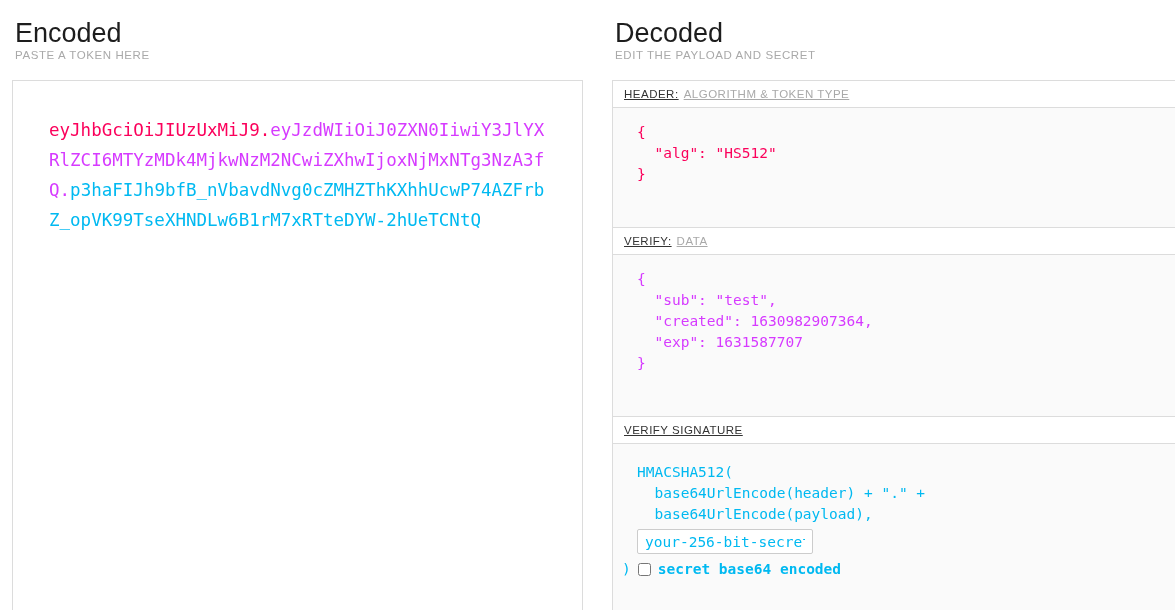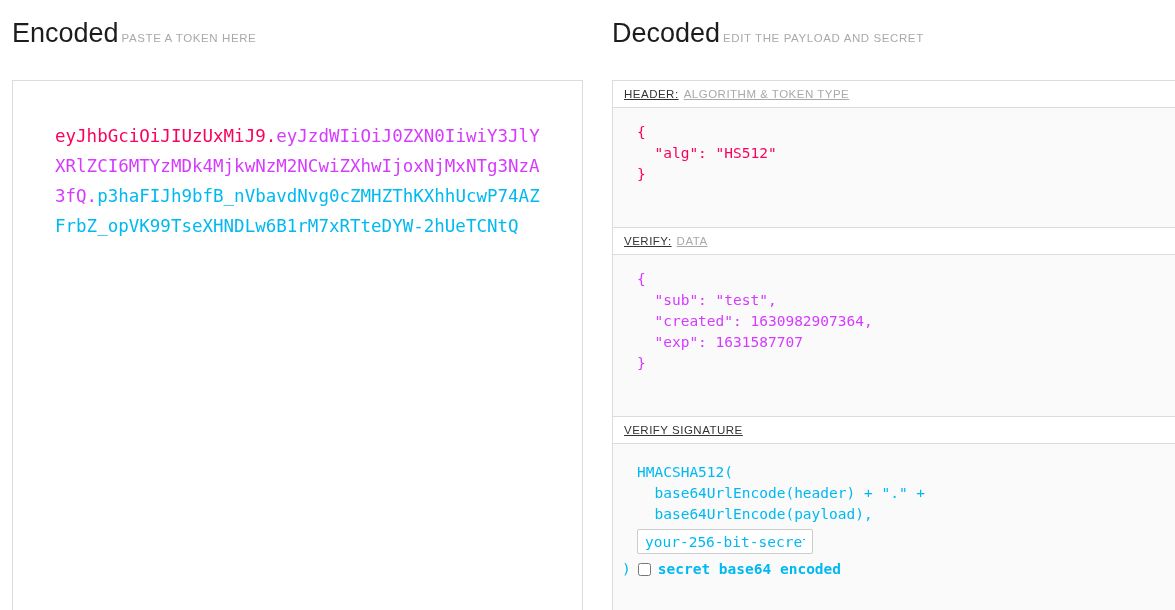--- a/index.html
+++ b/index.html
@@ -6,21 +6,21 @@
   html, body {
     margin: 0; padding: 0;
     width: 1175px; height: 610px;
     background: #ffffff;
     font-family: "Liberation Sans", sans-serif;
     overflow: hidden;
   }
   .page { position: relative; width: 1175px; height: 610px; }
 
   
-  .col-head { display: flex; align-items: baseline; }
+  .col-head { display: flex; align-items: baseline; flex-direction: column; }
   .col-title {
     font-size: 27px;
     font-weight: 400;
     color: #1d1d1d;
     letter-spacing: 0px;
   }
   .col-sub {
     font-size: 11.5px;
     color: #a9a9a9;
     letter-spacing: 0.6px;
@@ -42,21 +42,21 @@
     background: #ffffff;
     padding: 24px 26px;
     overflow: hidden;
   }
   .token {
     font-family: "DejaVu Sans Mono", "Liberation Mono", monospace;
     font-size: 17.5px;
     line-height: 30px;
     word-break: break-all;
     white-space: pre-wrap;
-    margin: 16px;
+    margin: 10px;
     letter-spacing: 0px;
   }
   .seg-header { color: #fb015b; }
   .seg-payload { color: #d63aff; }
   .seg-sig { color: #00b9f1; }
   .seg-dot { color: #fb015b; }
   .seg-dot2 { color: #d63aff; }
 
   
   .decoded-col {

